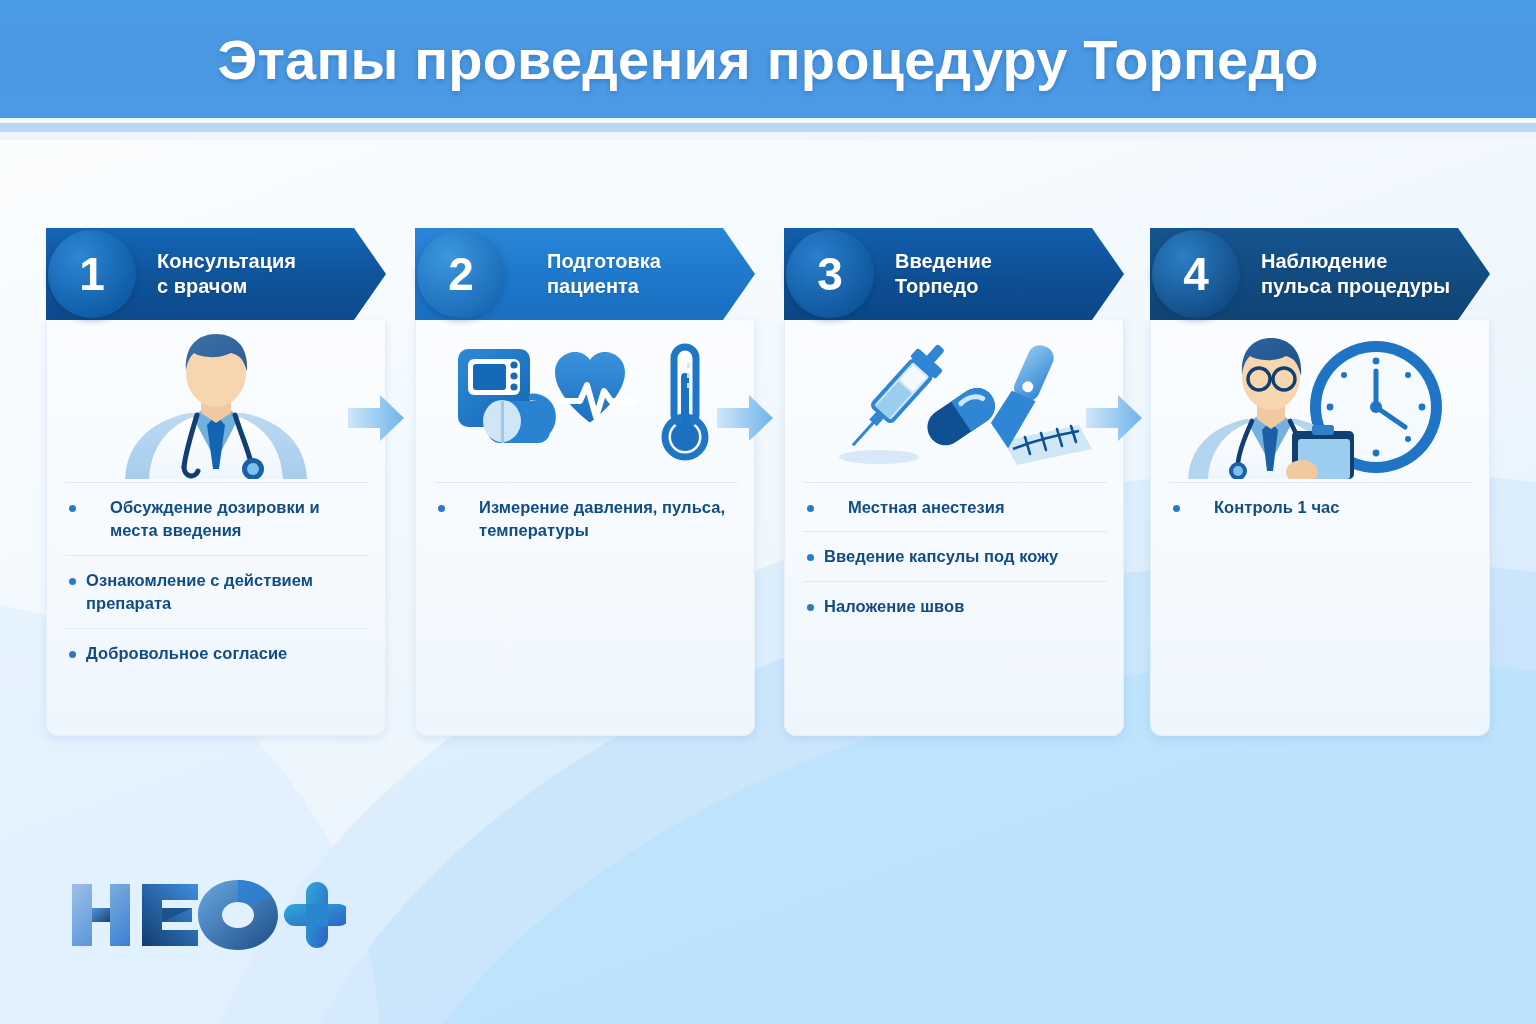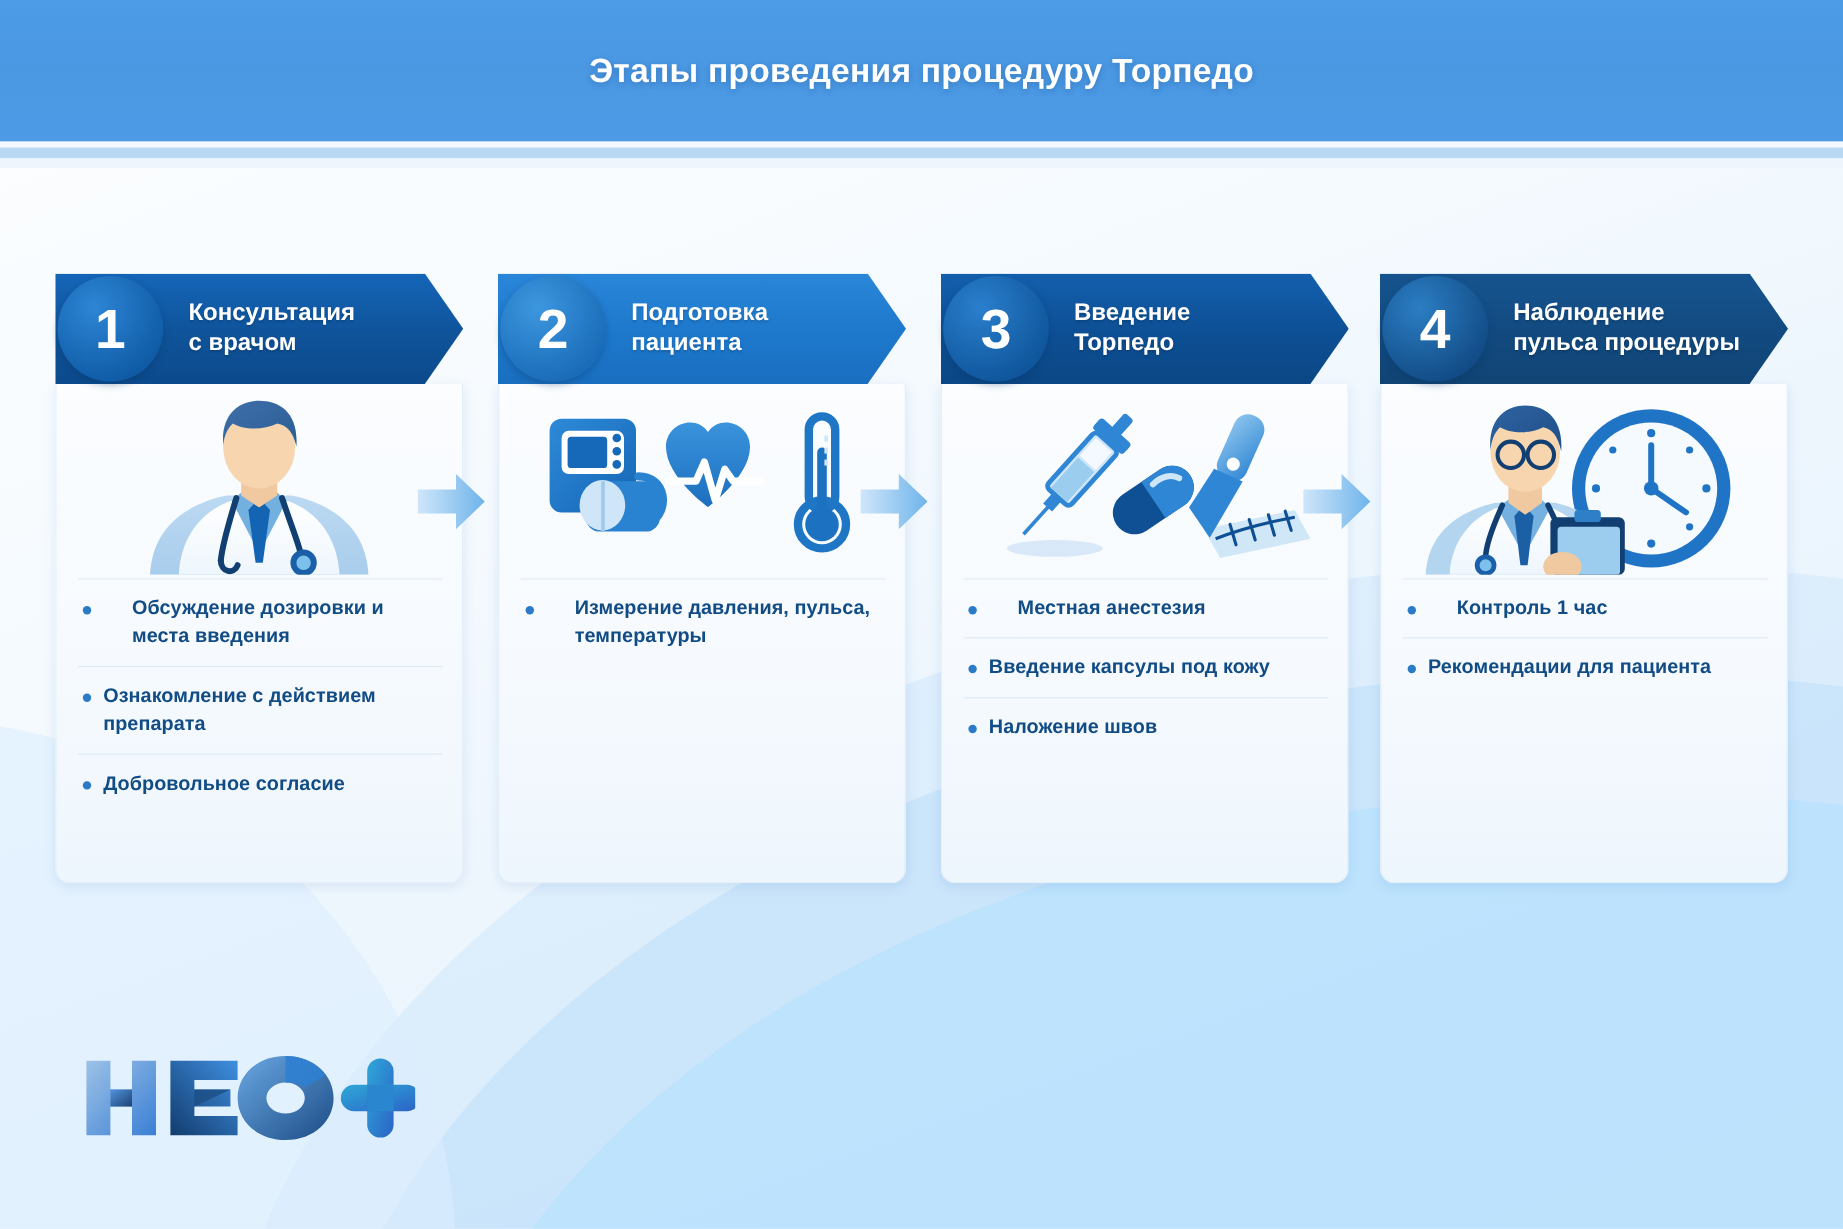--- a/index.html
+++ b/index.html
@@ -30,21 +30,21 @@
 
   
   #header {
     position:absolute; left:0; top:0; width:1536px; height:118px;
     background:linear-gradient(180deg,#4c9ce8 0%,#4a97e2 50%,#4d9ae6 100%);
     display:flex; align-items:center; justify-content:center;
     z-index:5;
   }
   #header-title {
     color:#ffffff;
-    font-size:28px;
+    font-size:56px;
     font-weight:bold;
     letter-spacing:.2px;
     text-shadow:0 2px 5px rgba(10,60,120,.28);
   }
   #header-rule1 {
     position:absolute; left:0; top:118px; width:1536px; height:5px;
     background:#f4f9ff; z-index:5;
   }
   #header-rule2 {
     position:absolute; left:0; top:123px; width:1536px; height:9px;
@@ -75,21 +75,21 @@
 
   
   .banner {
     position:absolute; left:0; top:0;
     width:340px; height:92px;
     color:#fff;
     clip-path:polygon(0 0, 308px 0, 340px 46px, 308px 92px, 0 92px);
     display:flex; align-items:center;
   }
   .banner.dark  { background:linear-gradient(180deg,#1565b8 0%,#0f5399 55%,#0c4a8c 100%); }
-  .banner.mid   { background:linear-gradient(180deg,#2a86d8 0%,#1d78cc 55%,#1a6fc0 100%); }
+  .banner.mid   { background:linear-gradient(180deg,#2a86d8 0%,#1d78cc 55%,#1a6fc0 100%);padding-left:21px; }
   .banner.dark2 { background:linear-gradient(180deg,#135fad 0%,#0d4f94 55%,#0b4785 100%); }
   .banner.navy  { background:linear-gradient(180deg,#16548f 0%,#124a80 55%,#104474 100%); }
   .banner-text {
     margin-left:111px;
     font-size:20px;
     font-weight:bold;
     line-height:1.25;
     white-space:pre-line;
     text-shadow:0 1px 2px rgba(0,0,0,.18);
   }
@@ -440,24 +440,20 @@
             <rect x="132" y="96" width="22" height="10" rx="3" fill="#2f7fc8"></rect>
 
             <ellipse cx="122" cy="143" rx="16" ry="12" fill="#f0c9a0"></ellipse>
           </svg>
         </div>
         <div class="bullets">
           <div class="bullet">
             <div class="dot"></div>
             <div class="btext">Контроль 1 час</div>
           </div>
-          <div class="bullet">
-            <div class="dot"></div>
-            <div class="btext">Рекомендации для пациента</div>
-          </div>
         </div>
       </div>
     </div>
 
   </div>
 
   <div class="arrow a1">
     <svg width="56" height="46" viewBox="0 0 56 46">
       <defs>
         <linearGradient id="ag1" x1="0" y1="0" x2="1" y2="0">

